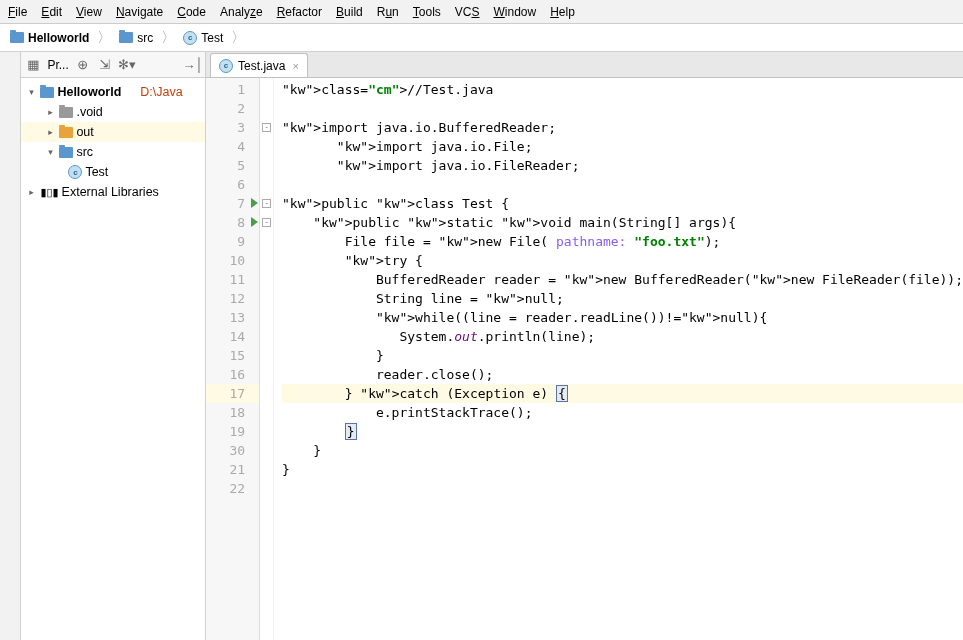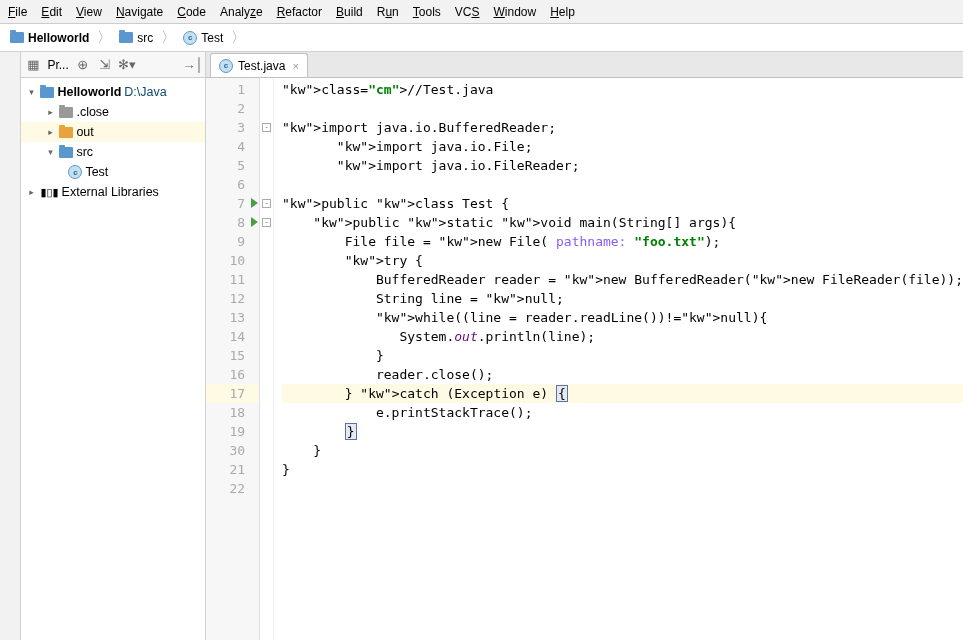--- a/index.html
+++ b/index.html
@@ -22,21 +22,21 @@
 .main{display:flex;height:calc(640px - 52px)}
 .sidebar{width:190px;background:#fff;border-right:1px solid #d0d0d0;display:flex;flex-direction:column}
 .sidebar-toolbar{height:26px;display:flex;align-items:center;padding:0 4px;gap:6px;border-bottom:1px solid #d0d0d0;background:#f7f7f7}
 .tool-icon{width:16px;height:16px;display:inline-flex;align-items:center;justify-content:center;color:#666;font-size:13px}
 .tree{flex:1;overflow:auto;padding:4px 0;font-size:12.5px}
 .tree-row{display:flex;align-items:center;height:20px;padding-left:4px;gap:3px;cursor:default}
 .tree-row.selected{background:#fffae3}
 .tree-row.active{background:#d5e4f1}
 .arrow{width:12px;height:12px;display:inline-flex;align-items:center;justify-content:center;font-size:9px;color:#666}
 .indent{display:inline-block}
-.dim{color:#0c4a6e;margin-left:0}
+.dim{color:#c2410c;margin-left:16px}
 .left-gutter{width:22px;background:#f2f2f2;border-right:1px solid #d0d0d0;display:flex;flex-direction:column;align-items:center;padding-top:4px;gap:8px;writing-mode:vertical-rl}
 .editor-area{flex:1;display:flex;flex-direction:column}
 .tab-bar{height:26px;display:flex;align-items:flex-end;background:#e8e8e8;border-bottom:1px solid #c0c0c0;padding-left:4px}
 .tab{display:inline-flex;align-items:center;gap:5px;height:24px;padding:0 8px;background:#fff;border:1px solid #c0c0c0;border-bottom:none;border-radius:3px 3px 0 0;font-size:12px}
 .tab .close{color:#999;font-size:11px;margin-left:2px}
 .code-area{flex:1;display:flex;font-family:Consolas,Monaco,monospace;font-size:13px;line-height:19px;background:#fff;overflow:auto}
 .gutter{width:54px;background:#f7f7f7;border-right:1px solid #e0e0e0;text-align:right;color:#aaa;padding:2px 0;user-select:none}
 .gutter-line{padding-right:14px;height:19px;position:relative}
 .gutter-line.hl{background:#fffae3}
 .run-mark{position:absolute;right:1px;top:4px;width:0;height:0;border-left:7px solid #4a9e4a;border-top:5px solid transparent;border-bottom:5px solid transparent}
@@ -103,21 +103,21 @@
       <div class="tree-row">
           <span class="arrow">▾</span>
           <span class="folder-icon"></span>
           <b>Helloworld</b>
           <span class="dim">D:\Java</span>
         </div>
       <div class="tree-row">
           <span class="indent" style="width:16px"></span>
           <span class="arrow">▸</span>
           <span class="folder-icon gray"></span>
-          <span>.close</span>
+          <span>.void</span>
         </div>
       <div class="tree-row selected">
           <span class="indent" style="width:16px"></span>
           <span class="arrow">▸</span>
           <span class="folder-icon orange"></span>
           <span>out</span>
         </div>
       <div class="tree-row">
           <span class="indent" style="width:16px"></span>
           <span class="arrow">▾</span>

